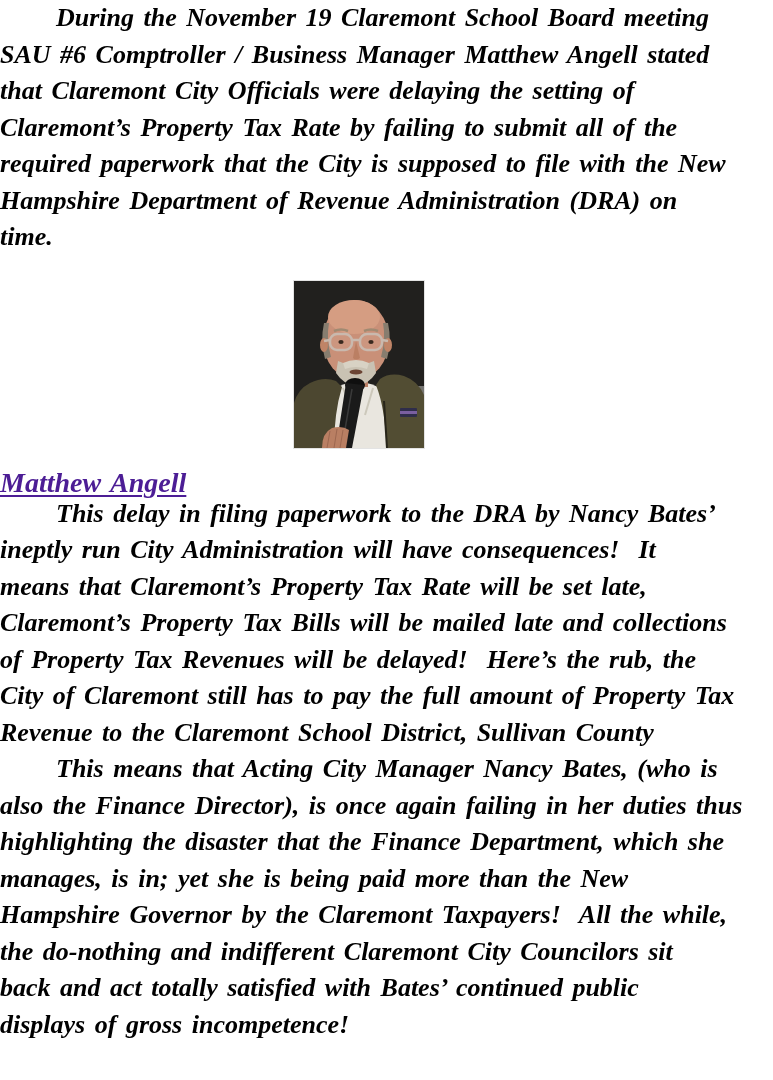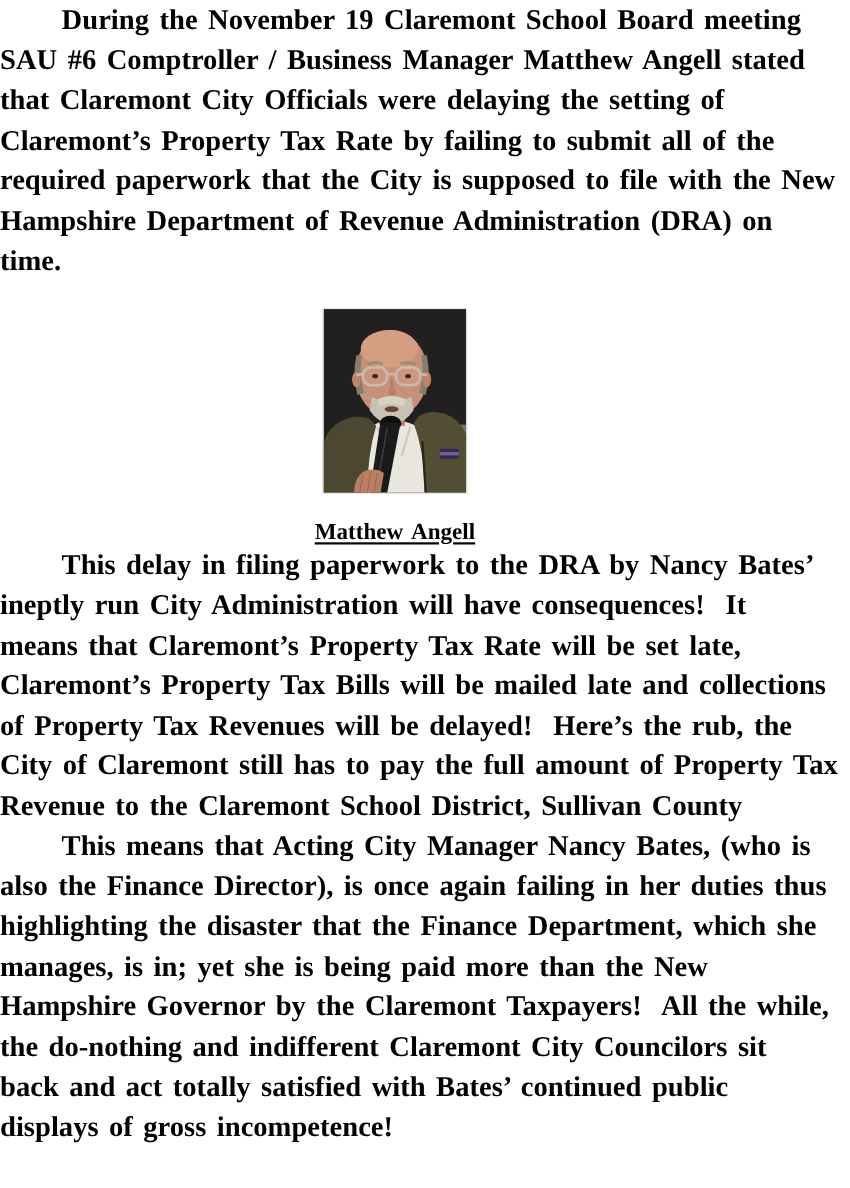--- a/index.html
+++ b/index.html
@@ -10,20 +10,21 @@
     overflow: hidden;
   }
   .article {
     width: 718px;
     font-family: "Liberation Serif", "DejaVu Serif", serif;
     font-weight: bold;
     font-size: 26px;
     line-height: 36.5px;
     color: #000000;
     word-spacing: 3px;
+    font-style: italic;
   }
   p.para {
     margin: 0;
     white-space: pre;           
     text-indent: 56px;          
   }
   .p1 { margin-top: -10px; }
   .p2 { margin-top: 25px; }
   .p3 { margin-top: 23px; }
   figure.photo {
@@ -31,25 +32,25 @@
     height: 167px;
     margin: 24px auto 0 auto;
     padding: 0;
     border: 1px solid #e3e3e3;
     box-sizing: content-box;
     overflow: hidden;
   }
   figure.photo svg { display: block; }
   .caption {
     margin-top: 21px;
-    text-align: center;
-    font-size: 21px;
+    text-align: left;
+    font-size: 28px;
     line-height: 26px;
     font-weight: bold;
-    color: #000000;
+    color: #4c1d95;
   }
   .caption .underlined {
     text-decoration: underline;
     text-decoration-thickness: 2px;
     text-underline-offset: 3px;
   }
 </style>
 </head>
 <body>
 

